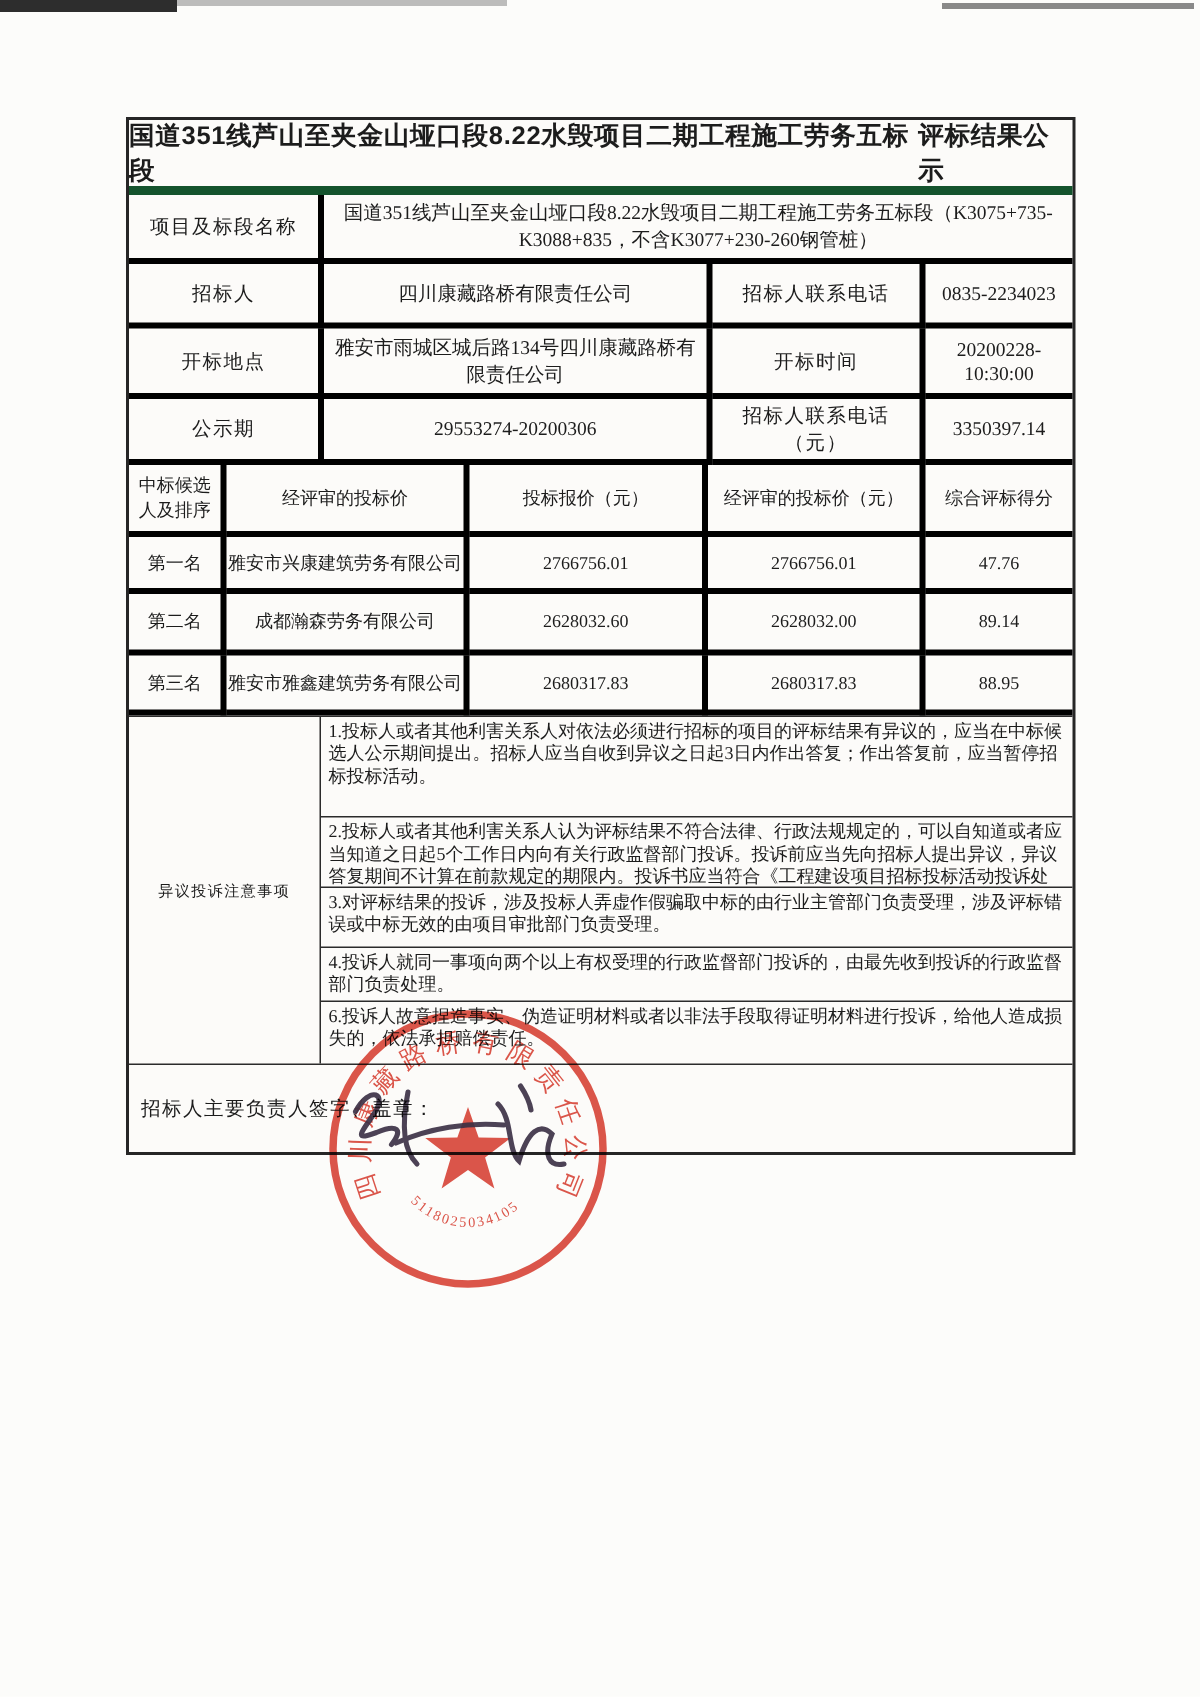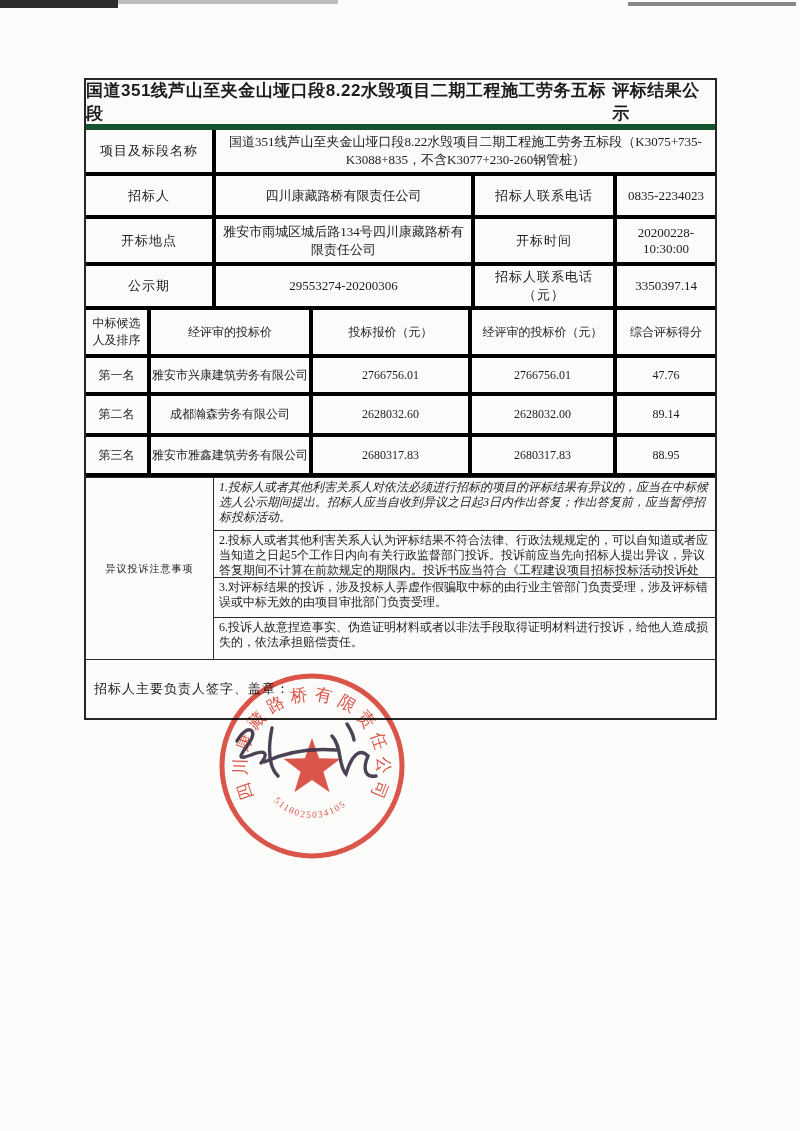--- a/index.html
+++ b/index.html
@@ -49,21 +49,21 @@
     width:128px; flex:0 0 128px; border-right:1px solid #2b2b2b;
     display:flex; align-items:center; justify-content:center;
     font-size:10px; letter-spacing:1px;
   }
   .objection-items { flex:1; display:flex; flex-direction:column; }
   .obj-item {
     border-bottom:1px solid #2b2b2b; padding:2px 5px 0 5px;
     font-size:12px; line-height:15px; text-align:left; overflow:hidden;
   }
   .obj-item:last-child { border-bottom:none; }
-  .o1 { height:53px;font-style:italic; } .o2 { height:47px; } .o3 { height:40px; }
+  .o1 { height:67px; } .o2 { height:47px; } .o3 { height:40px; }
   .o4 { height:36px; } .o5 { height:30px; } .o6 { height:41px; }
 
   .signature-row {
     height:59px; border-top:1px solid #2b2b2b;
     display:flex; align-items:center; padding-left:8px;
     font-size:13px; letter-spacing:1px;
   }
 
   .stamp {
     position:absolute; left:212px; top:666px; width:200px; height:200px;
@@ -157,20 +157,21 @@
     </tr>
   </tbody>
     </table>
 
   <div class="objection">
     <div class="objection-label">异议投诉注意事项</div>
     <div class="objection-items">
       <div class="obj-item o1">1.投标人或者其他利害关系人对依法必须进行招标的项目的评标结果有异议的，应当在中标候选人公示期间提出。招标人应当自收到异议之日起3日内作出答复；作出答复前，应当暂停招标投标活动。</div>
       <div class="obj-item o2">2.投标人或者其他利害关系人认为评标结果不符合法律、行政法规规定的，可以自知道或者应当知道之日起5个工作日内向有关行政监督部门投诉。投诉前应当先向招标人提出异议，异议答复期间不计算在前款规定的期限内。投诉书应当符合《工程建设项目招标投标活动投诉处理办法》规定。</div>
       <div class="obj-item o3">3.对评标结果的投诉，涉及投标人弄虚作假骗取中标的由行业主管部门负责受理，涉及评标错误或中标无效的由项目审批部门负责受理。</div>
+      <div class="obj-item o4">4.投诉人就同一事项向两个以上有权受理的行政监督部门投诉的，由最先收到投诉的行政监督部门负责处理。</div>
       <div class="obj-item o6">6.投诉人故意捏造事实、伪造证明材料或者以非法手段取得证明材料进行投诉，给他人造成损失的，依法承担赔偿责任。</div>
     </div>
   </div>
 
   <div class="signature-row">
     <span>招标人主要负责人签字、盖章：</span>
   </div>
 </div>
 
 <svg class="stamp" viewBox="0 0 200 200">

